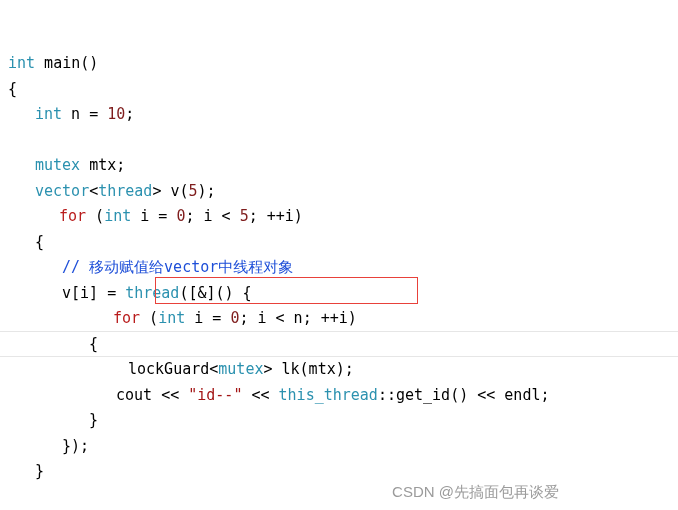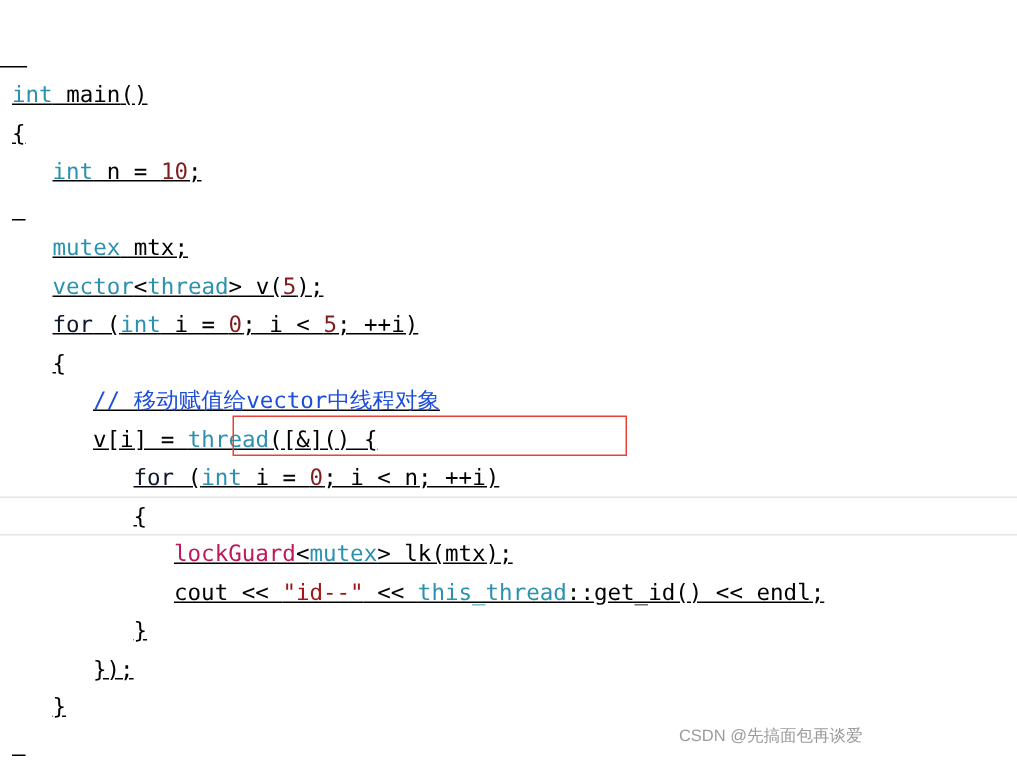--- a/index.html
+++ b/index.html
@@ -10,51 +10,50 @@
     overflow:hidden;
   }
   #code{
     position:relative;
     width:583px;height:510px;
     font-size:15px;
     line-height:25.5px;
     white-space:pre;
     color:#000000;
     padding:0;
-    text-decoration:underline;
   }
   .line{height:25.5px;padding-left:8px;}
-  .kw{color:#0f172a;}
+  .kw{color:#b91c1c;margin-left:24px;}
   .type{color:#2b91af;}
   .cls{color:#2b91af;}
   .cmt{color:#1d4ed8;}
   .str{color:#a31515;}
-  .pink{color:#be185d;}
+  .pink{color:#000000;margin-left:12px;}
   .num{color:#7f1d1d;}
   .plain{color:#000000;}
   
   .sep{
     position:absolute;left:0;width:678px;height:1px;background:#e6e6e6;
   }
   #sep1{top:331px;}
   #sep2{top:356px;}
   
   #redbox{
     position:absolute;
     left:155px;top:277px;
     width:263px;height:27px;
     border:1.5px solid #e8413a;
     box-sizing:border-box;
     pointer-events:none;
   }
   #watermark{
     position:absolute;
-    right:8px;bottom:6px;
+    right:24px;bottom:6px;
     font-family:"Liberation Sans",sans-serif;
-    font-size:11px;
+    font-size:15px;
     color:#9b9b9b;
     white-space:pre;
   }
 </style>
 </head>
 <body>
 
 <div id="code">
   <div id="code-lines"><div class="line" style="padding-left: 8px;"><span class="type">int</span><span class="plain"> main</span><span class="plain">()</span></div><div class="line" style="padding-left: 8px;"><span class="plain">{</span></div><div class="line" style="padding-left: 35px;"><span class="type">int</span><span class="plain"> n = </span><span class="num">10</span><span class="plain">;</span></div><div class="line" style="padding-left: 8px;">&nbsp;</div><div class="line" style="padding-left: 35px;"><span class="cls">mutex</span><span class="plain"> mtx;</span></div><div class="line" style="padding-left: 35px;"><span class="cls">vector</span><span class="plain">&lt;</span><span class="cls">thread</span><span class="plain">&gt; v(</span><span class="num">5</span><span class="plain">);</span></div><div class="line" style="padding-left: 35px;"><span class="kw">for</span><span class="plain"> (</span><span class="type">int</span><span class="plain"> i = </span><span class="num">0</span><span class="plain">; i &lt; </span><span class="num">5</span><span class="plain">; ++i)</span></div><div class="line" style="padding-left: 35px;"><span class="plain">{</span></div><div class="line" style="padding-left: 62px;"><span class="cmt">// 移动赋值给vector中线程对象</span></div><div class="line" style="padding-left: 62px;"><span class="plain">v[i] = </span><span class="cls">thread</span><span class="plain">([&amp;]() {</span></div><div class="line" style="padding-left: 89px;"><span class="kw">for</span><span class="plain"> (</span><span class="type">int</span><span class="plain"> i = </span><span class="num">0</span><span class="plain">; i &lt; n; ++i)</span></div><div class="line" style="padding-left: 89px;"><span class="plain">{</span></div><div class="line" style="padding-left: 116px;"><span class="pink">lockGuard</span><span class="plain">&lt;</span><span class="cls">mutex</span><span class="plain">&gt; lk(mtx);</span></div><div class="line" style="padding-left: 116px;"><span class="plain">cout &lt;&lt; </span><span class="str">"id--"</span><span class="plain"> &lt;&lt; </span><span class="cls">this_thread</span><span class="plain">::get_id() &lt;&lt; endl;</span></div><div class="line" style="padding-left: 89px;"><span class="plain">}</span></div><div class="line" style="padding-left: 62px;"><span class="plain">});</span></div><div class="line" style="padding-left: 35px;"><span class="plain">}</span></div><div class="line" style="padding-left: 8px;">&nbsp;</div></div>
   <div class="sep" id="sep1"></div>

